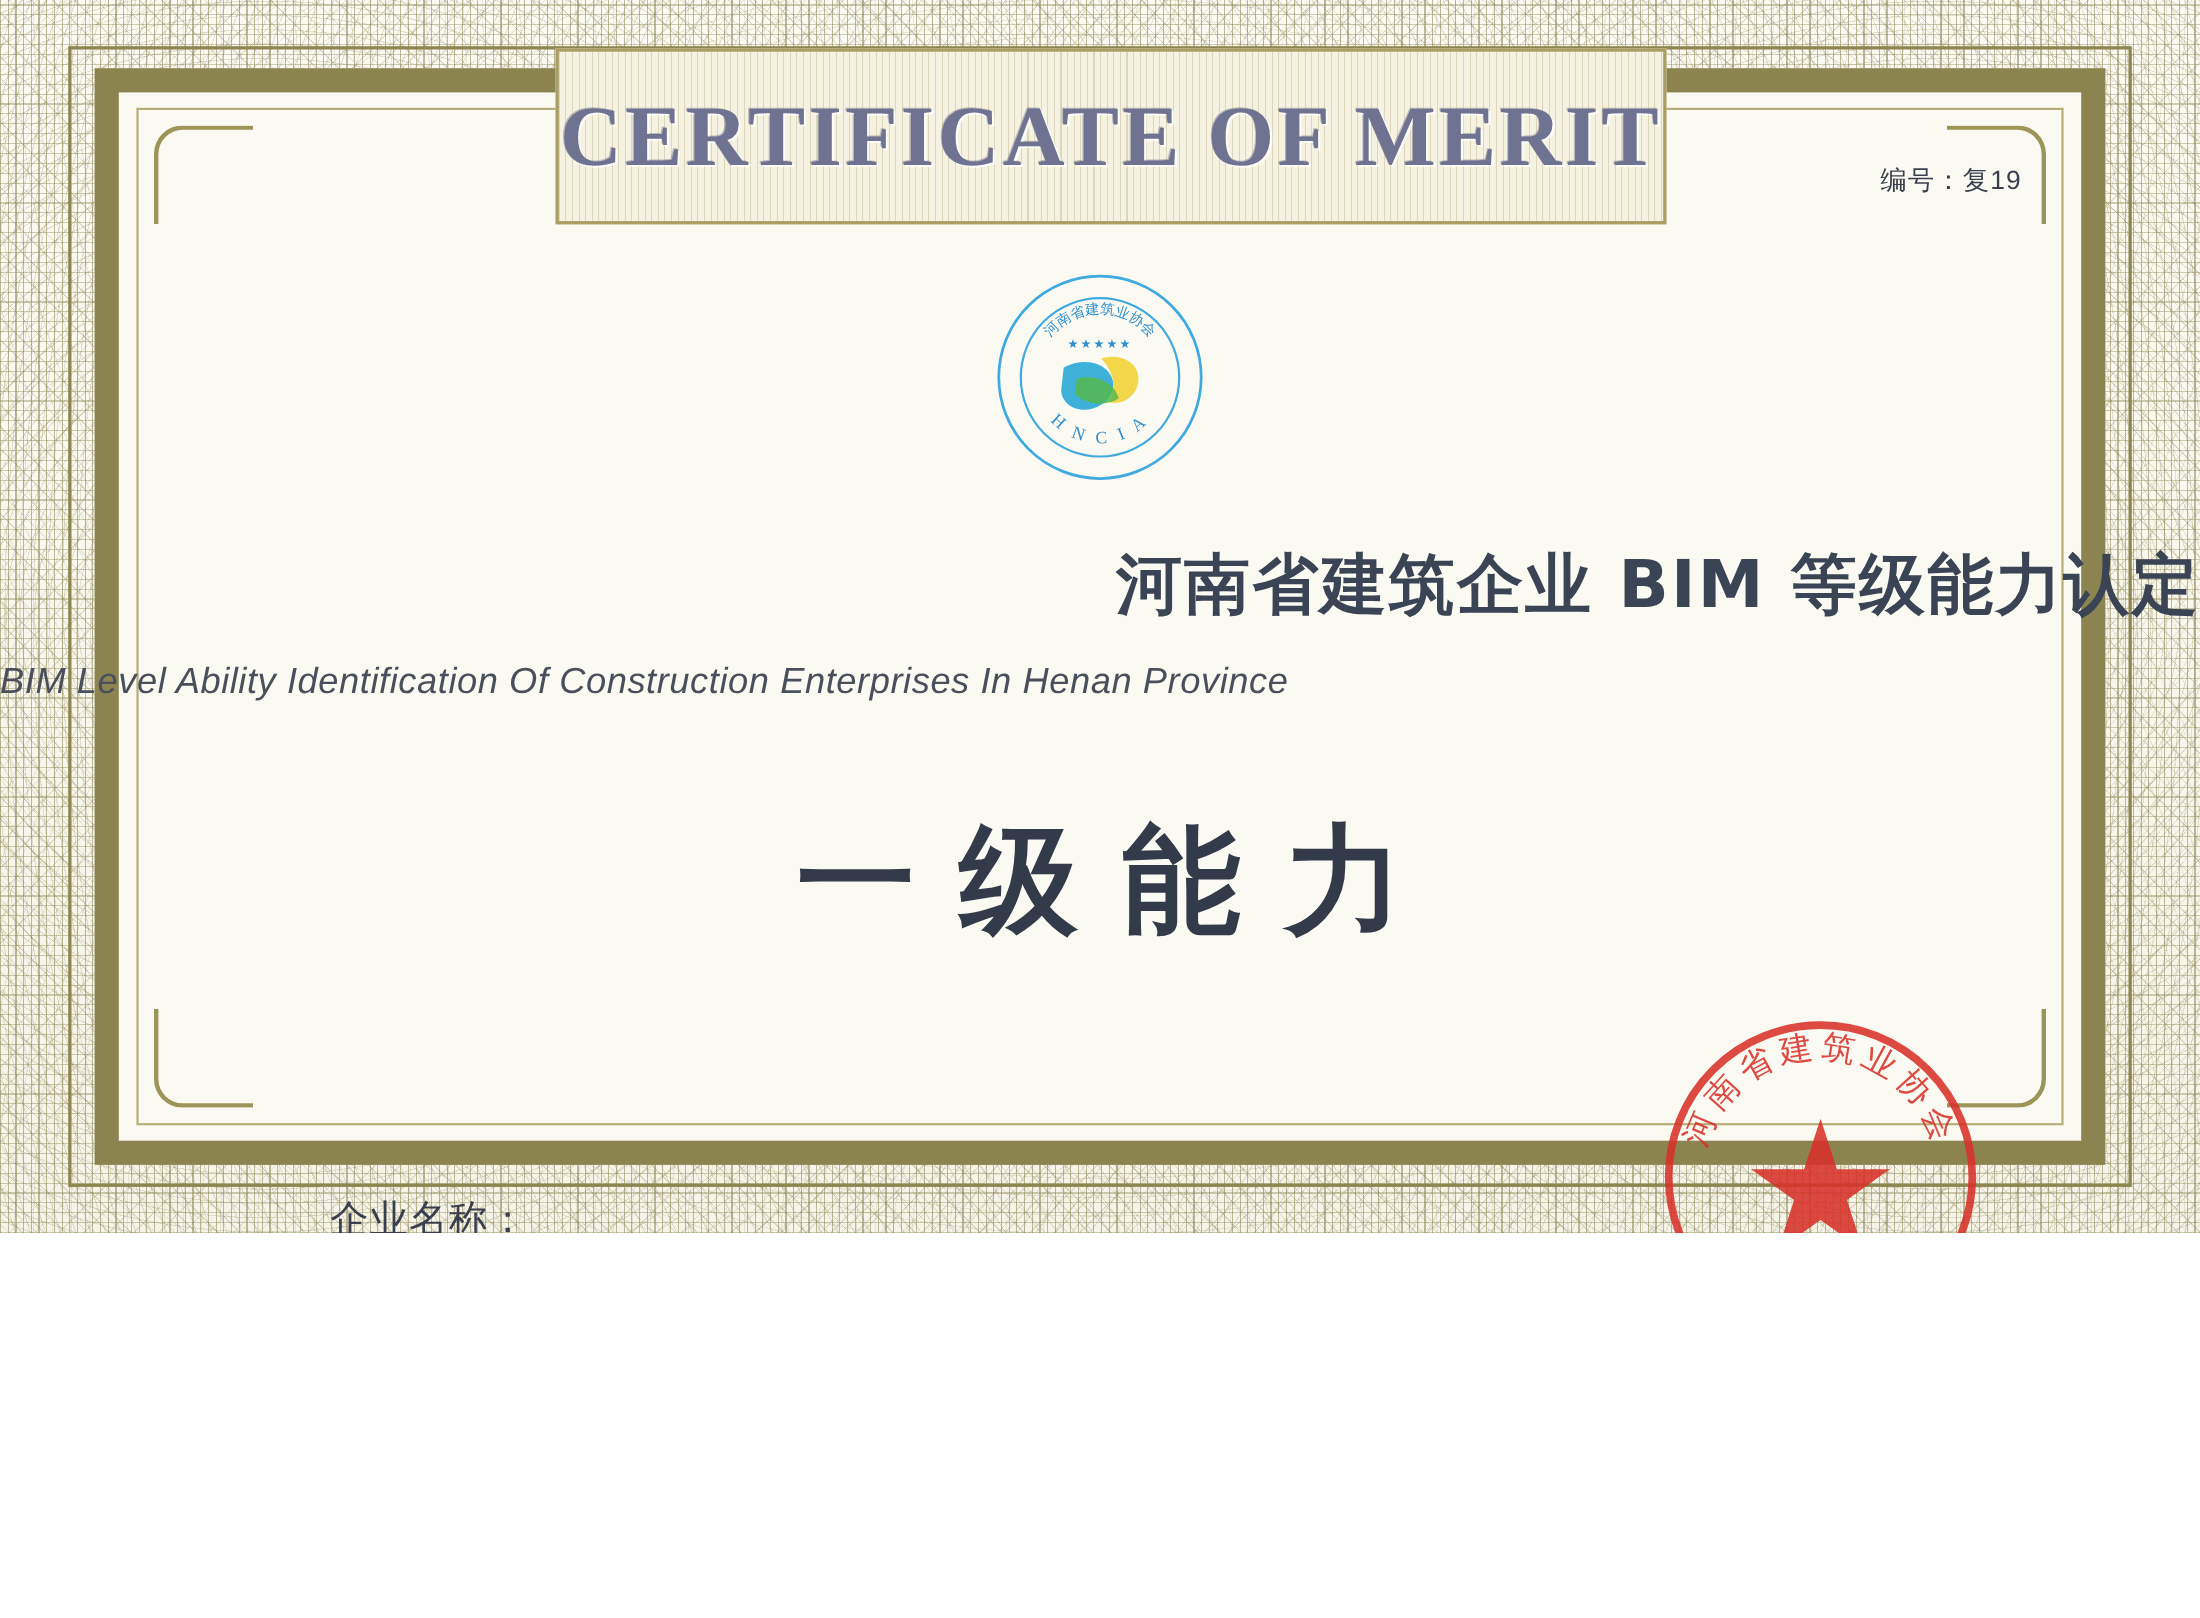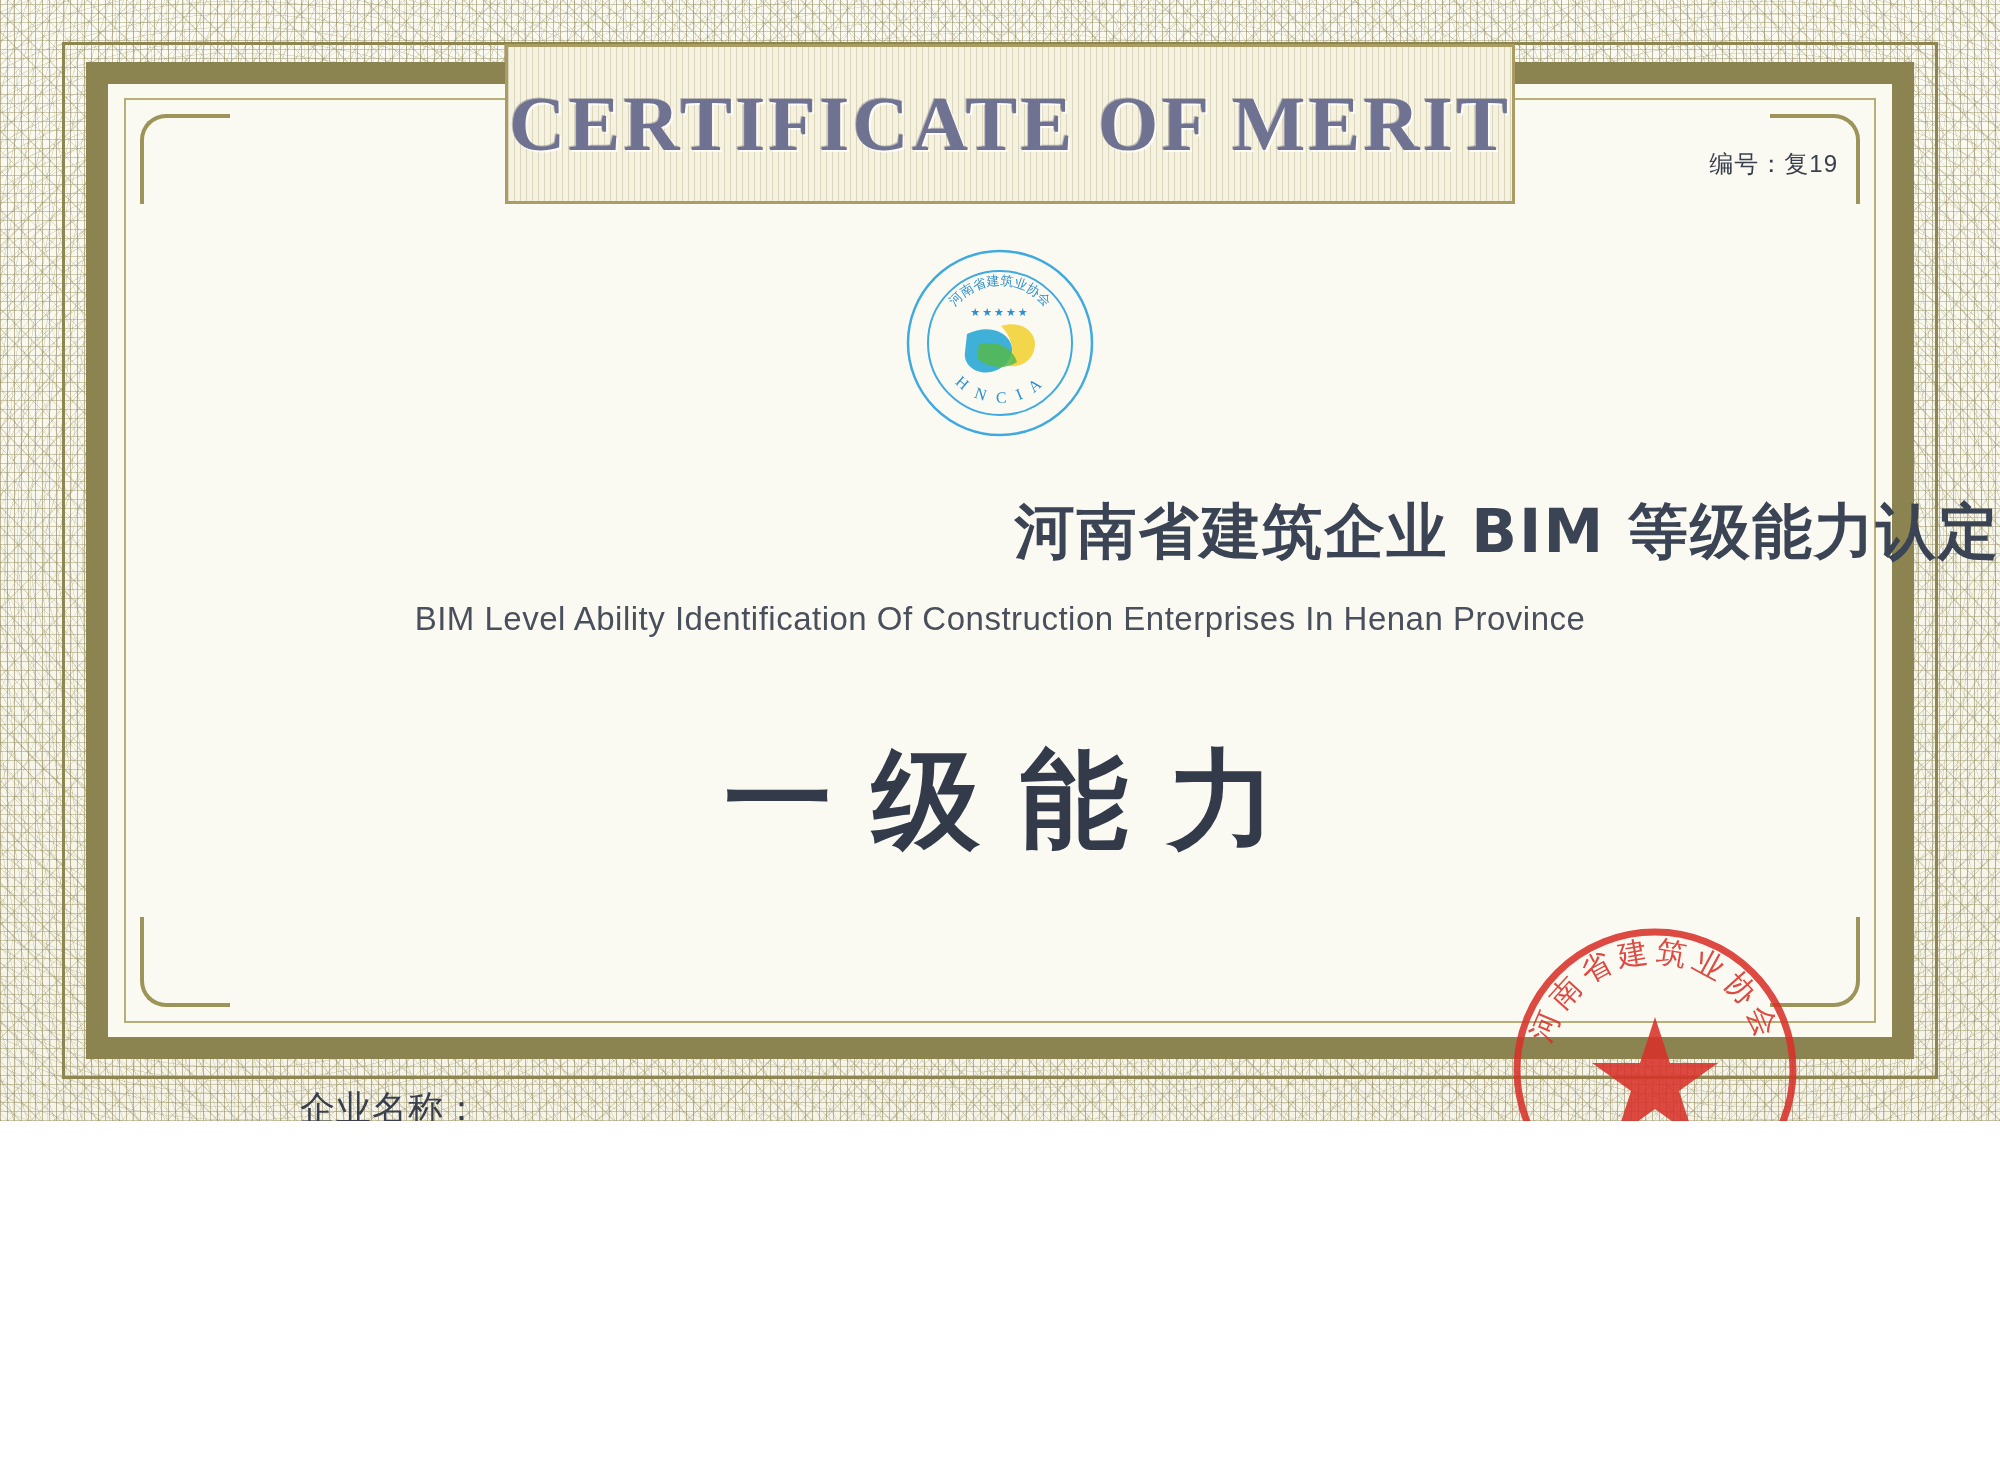--- a/index.html
+++ b/index.html
@@ -171,25 +171,26 @@
     font-size: 60px;
     font-weight: 700;
     letter-spacing: 2px;
     color: #3b4454;
     white-space: nowrap;
   }
   .en-heading {
     position: absolute;
     left: 0; right: 0;
     top: 600px;
-    text-align: center;
+    text-align: left;
     font-size: 33px;
     letter-spacing: 0.5px;
     color: #4a4f5c;
     white-space: nowrap;
+    font-style: italic;
   }
 
   
   .award-level {
     position: absolute;
     left: 0; right: 0;
     top: 728px;
     text-align: center;
     font-family: "DejaVu Sans", "Liberation Sans", sans-serif;
     font-size: 108px;

